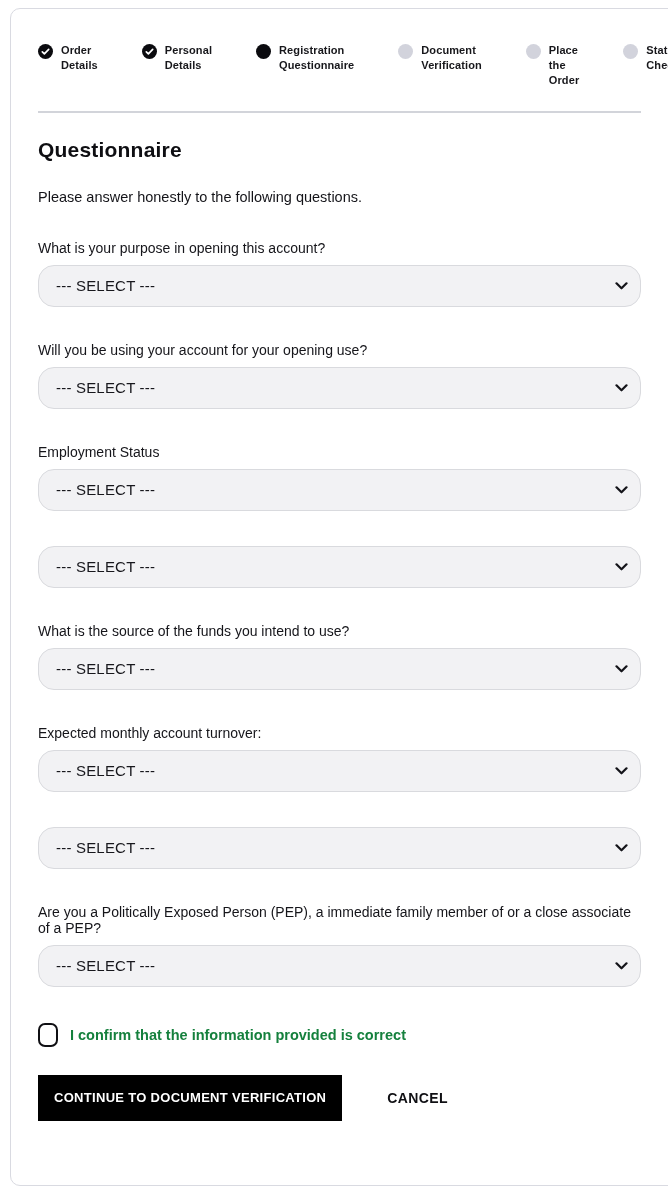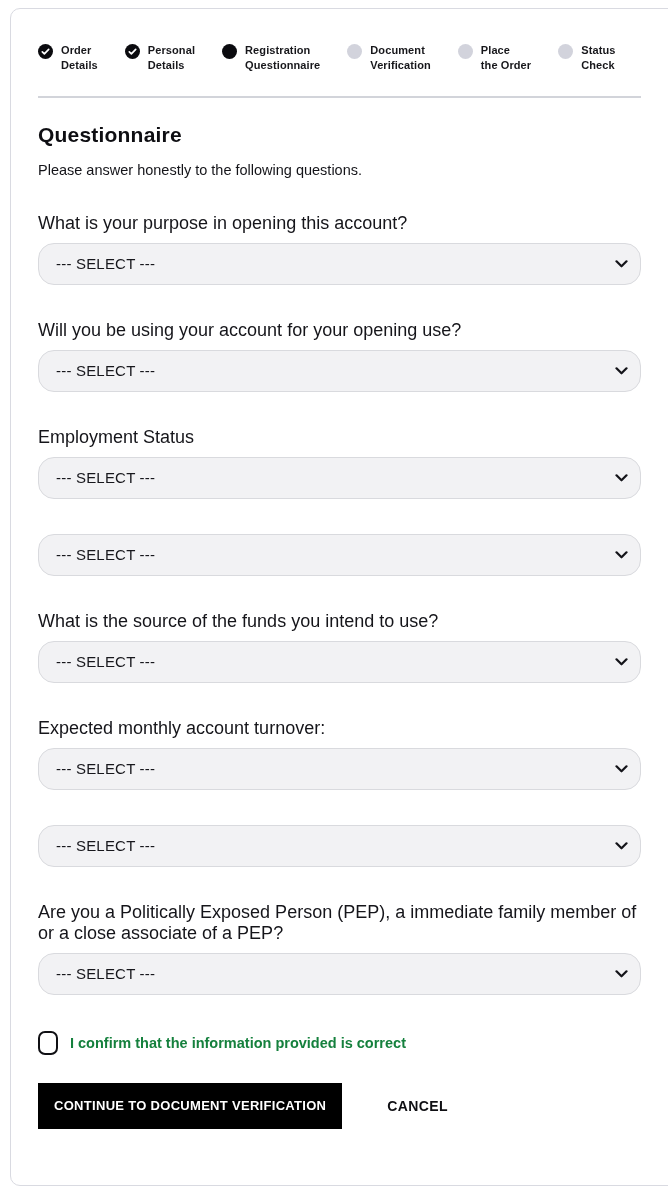--- a/index.html
+++ b/index.html
@@ -24,21 +24,21 @@
   .content {
     width: 603px;
     margin-left: 27px;
     padding-top: 34px;
   }
 
   
   .stepper {
     display: flex;
     align-items: flex-start;
-    gap: 27px;
+    gap: 44px;
   }
   .step {
     display: flex;
     align-items: flex-start;
     gap: 8px;
     cursor: default;
   }
   .step-icon { width: 15px; height: 15px; flex: none; margin-top: 1px; }
   .step-label {
     font-size: 11px;
@@ -58,29 +58,29 @@
 
   
   .title {
     margin-top: 25px;
     font-size: 21px;
     font-weight: 800;
     letter-spacing: 0.2px;
     color: #0e0e12;
   }
   .subtitle {
-    margin-top: 15px;
+    margin-top: 27px;
     font-size: 14.5px;
     color: #141419;
   }
 
   
   .group { margin-top: 35px; }
   .q-label {
-    font-size: 18px;
+    font-size: 14px;
     color: #15151a;
     margin-bottom: 9px;
   }
   .select-wrap { position: relative; }
   select.q-select {
     -webkit-appearance: none;
     appearance: none;
     box-sizing: border-box;
     width: 100%;
     height: 42px;

